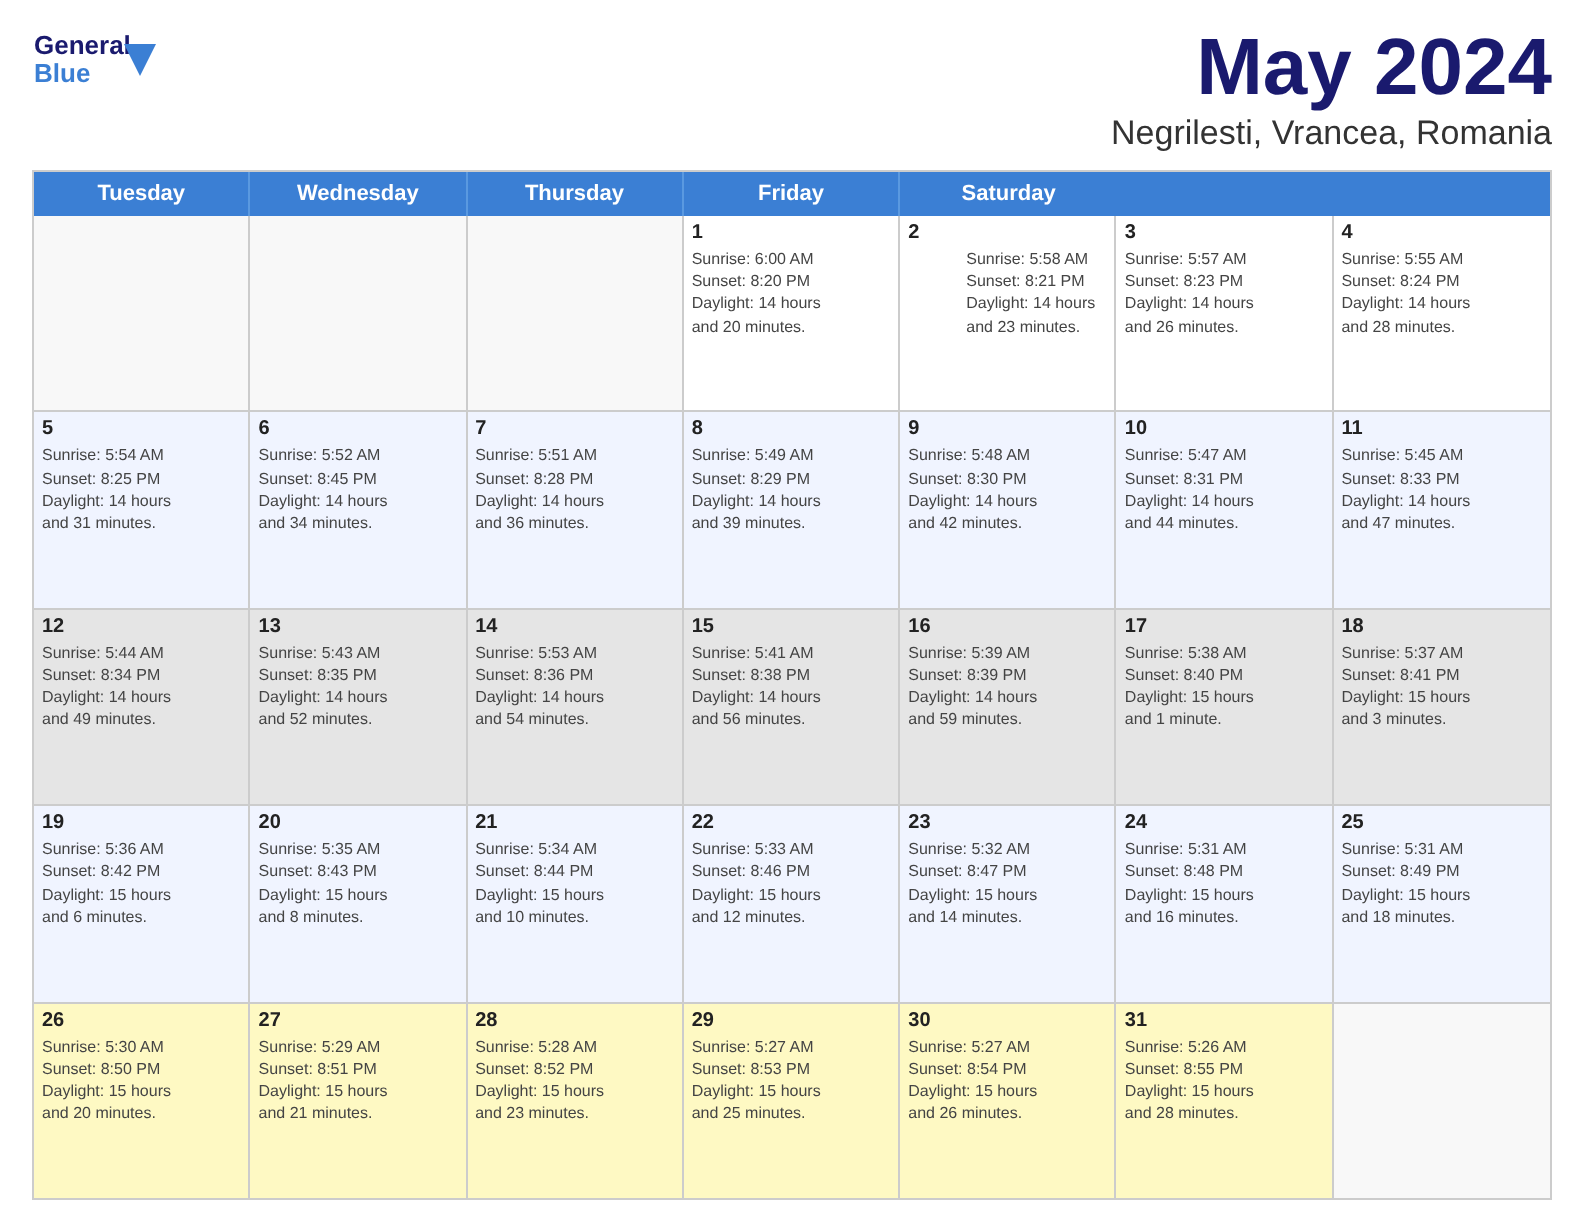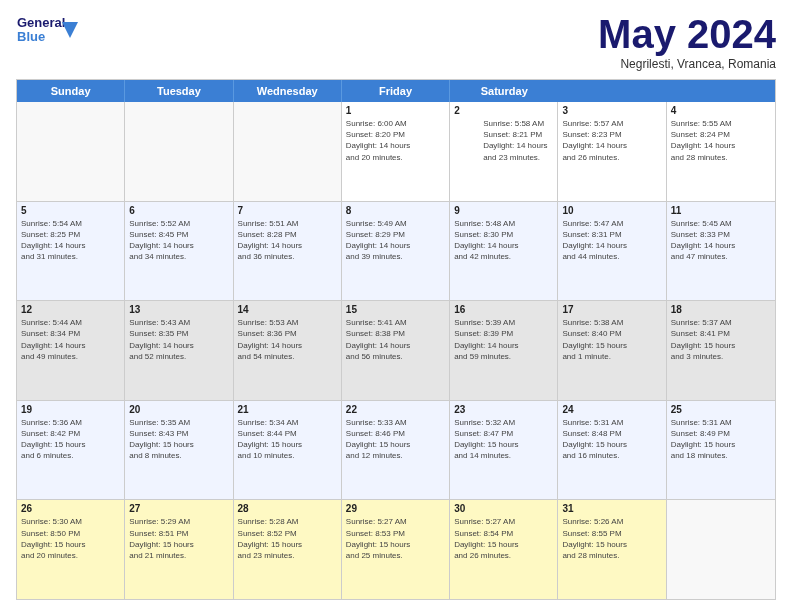--- a/index.html
+++ b/index.html
@@ -30,21 +30,21 @@
     }
     .title-block {
       text-align: right;
     }
     .month-title {
       font-size: 40px;
       font-weight: bold;
       color: #1a1a6e;
     }
     .subtitle {
-      font-size: 12px;
+      font-size: 17px;
       color: #333;
     }
     .calendar {
       flex: 1;
       display: flex;
       flex-direction: column;
       border: 1px solid #ccc;
     }
     .calendar-header {
       display: grid;
@@ -109,23 +109,23 @@
       </div>
     </div>
     <div class="title-block">
       <div class="month-title">May 2024</div>
       <div class="subtitle">Negrilesti, Vrancea, Romania</div>
     </div>
   </div>
 
   <div class="calendar">
     <div class="calendar-header">
-      <div class="day-name">Sunday</div>
       <div class="day-name">Tuesday</div>
       <div class="day-name">Wednesday</div>
+      <div class="day-name">Thursday</div>
       <div class="day-name">Friday</div>
       <div class="day-name">Saturday</div>
     </div>
     <div class="calendar-body" id="cal-body">
     <div class="calendar-row" style="background: rgb(255, 255, 255);">
           <div class="calendar-cell empty"></div>
           <div class="calendar-cell empty"></div>
           <div class="calendar-cell empty"></div>
           <div class="calendar-cell">
             <div class="cell-date">1</div>

